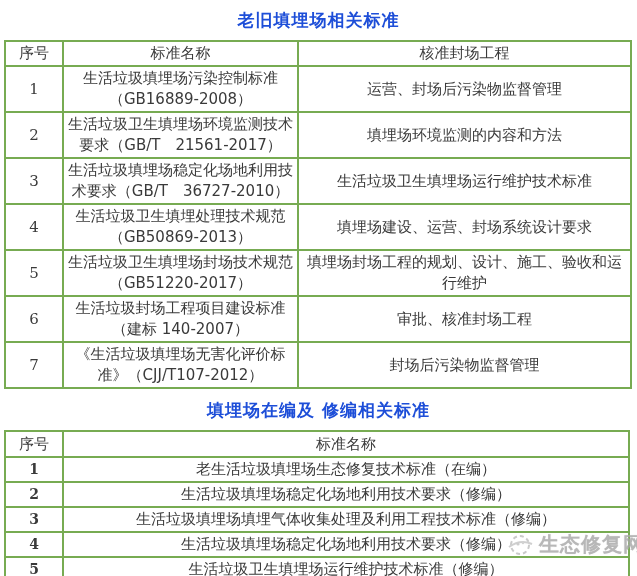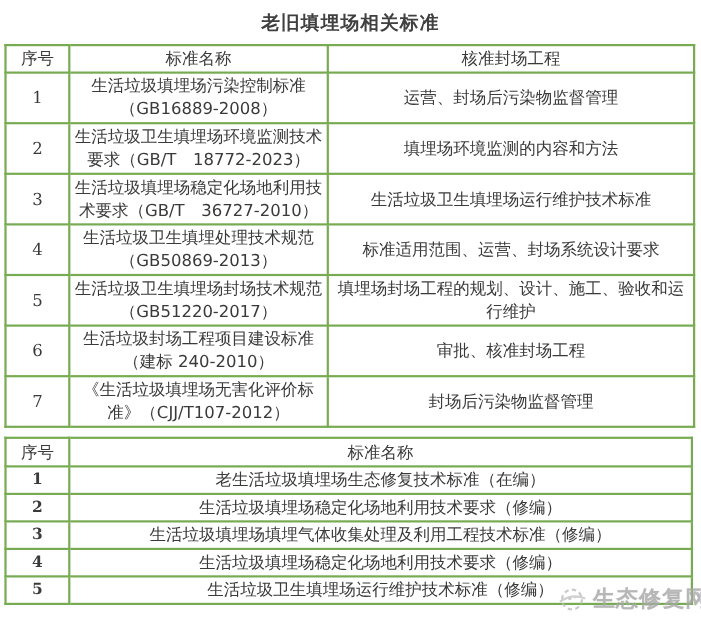--- a/index.html
+++ b/index.html
@@ -10,21 +10,21 @@
   html,body{margin:0;padding:0;background:#ffffff;}
   body{
     width:637px;height:576px;position:relative;overflow:hidden;
     font-family:"DejaVu Sans","Liberation Sans",sans-serif;
     color:var(--ink);
   }
   .tbl-title{
     text-align:center;
     font-weight:bold;
     font-size:17px;
-    color:#404040;
+    color:#1d4ed8;
     padding-top:9px;
     letter-spacing:1px;
   }
   .tbl-title.second{padding-top:10px;}
   table{
     border-collapse:collapse;
     table-layout:fixed;
     width:626px;
     margin:8px 7px 0 4px;
     background:#fff;
@@ -87,56 +87,57 @@
     <tbody>
 
         <tr>
           <td class="no-cell">1</td>
           <td>生活垃圾填埋场污染控制标准（GB16889-2008）</td>
           <td>运营、封场后污染物监督管理</td>
         </tr>
 
         <tr>
           <td class="no-cell">2</td>
-          <td>生活垃圾卫生填埋场环境监测技术要求（GB/T　18772-2023）</td>
+          <td>生活垃圾卫生填埋场环境监测技术要求（GB/T　21561-2017）</td>
           <td>填埋场环境监测的内容和方法</td>
         </tr>
 
         <tr>
           <td class="no-cell">3</td>
           <td>生活垃圾填埋场稳定化场地利用技术要求（GB/T　36727-2010）</td>
           <td>生活垃圾卫生填埋场运行维护技术标准</td>
         </tr>
 
         <tr>
           <td class="no-cell">4</td>
           <td>生活垃圾卫生填埋处理技术规范（GB50869-2013）</td>
-          <td>标准适用范围、运营、封场系统设计要求</td>
+          <td>填埋场建设、运营、封场系统设计要求</td>
         </tr>
 
         <tr>
           <td class="no-cell">5</td>
           <td>生活垃圾卫生填埋场封场技术规范（GB51220-2017）</td>
           <td>填埋场封场工程的规划、设计、施工、验收和运行维护</td>
         </tr>
 
         <tr>
           <td class="no-cell">6</td>
-          <td>生活垃圾封场工程项目建设标准（建标 240-2010）</td>
+          <td>生活垃圾封场工程项目建设标准（建标 140-2007）</td>
           <td>审批、核准封场工程</td>
         </tr>
 
         <tr>
           <td class="no-cell">7</td>
           <td>《生活垃圾填埋场无害化评价标准》（CJJ/T107-2012）</td>
           <td>封场后污染物监督管理</td>
         </tr>
       </tbody>
   </table>
 
+  <div class="tbl-title second">填埋场在编及 修编相关标准</div>
 
   <table class="t2">
     <colgroup>
       <col class="c-no">
         <col>
     </colgroup>
     <thead>
       <tr>
         <th>序号</th>
         <th>标准名称</th>

